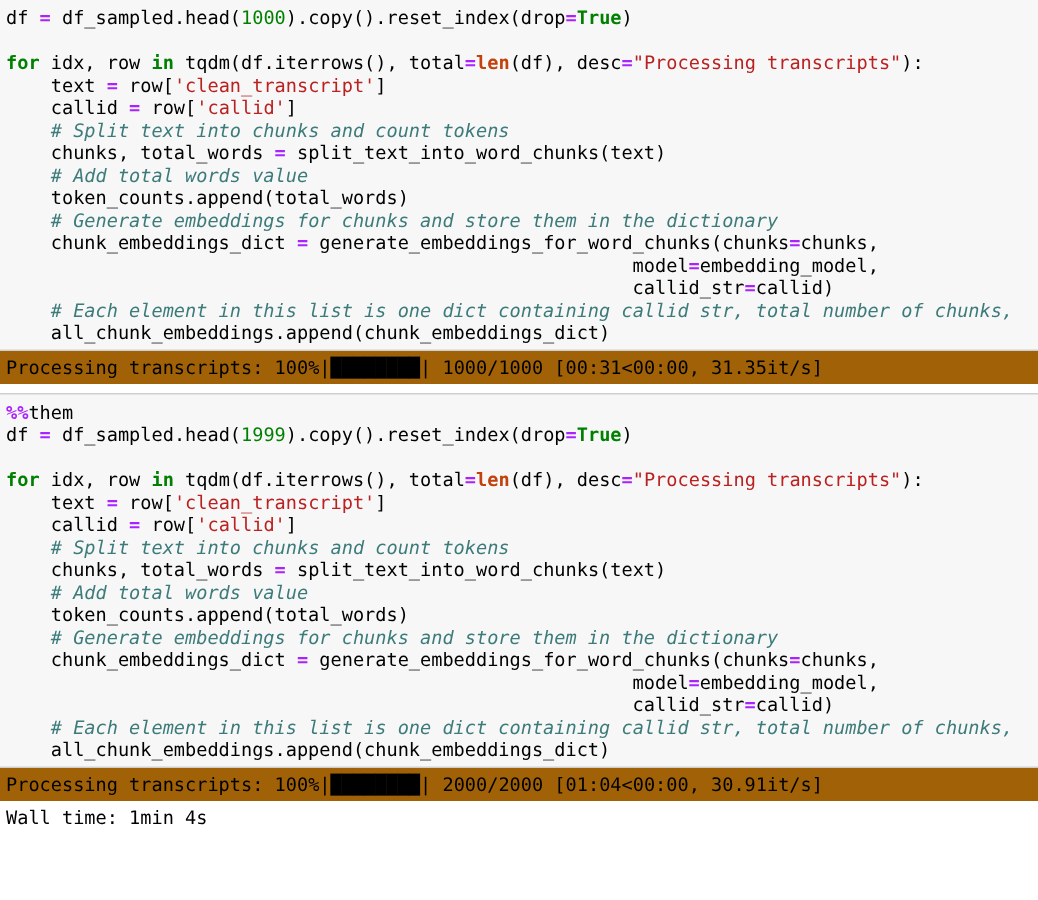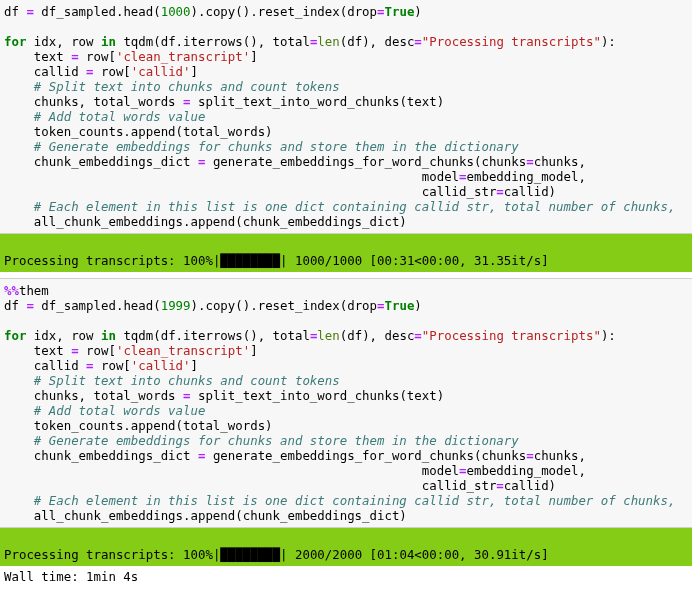--- a/index.html
+++ b/index.html
@@ -35,22 +35,22 @@
     white-space: pre;
     padding-left: 4px;
     height: 15px;
     line-height: 15px;
     letter-spacing: 0px;
   }
   .code-line.blank { color: transparent; }
 
   
   .out-stderr {
-    background: #84cc16;
-    padding: 19px 0 3px 0;
+    background: #a16207;
+    padding: 3px 0 3px 0;
     box-sizing: border-box;
   }
   .out-line {
     white-space: pre;
     padding-left: 4px;
     height: 16px;
     line-height: 16px;
   }
   .out-stdout {
     background: #ffffff;
@@ -61,21 +61,21 @@
     height: 6px;
     background: #ffffff;
   }
 
   
   .tok-kw      { color: #008000; font-weight: bold; }   
   .tok-op      { color: #aa22ff; font-weight: bold; }   
   .tok-num     { color: #008000; }                      
   .tok-str     { color: #ba2121; }                      
   .tok-com     { color: #3d7b7b; font-style: italic; text-align: center; }  
-  .tok-builtin { color: #4d7c0f; }                      
+  .tok-builtin { color: #c2410c; font-weight: bold; }                      
   .tok-magic   { color: #aa22ff; font-weight: bold; }   
   .tok-plain   { color: #000000; }
 
   
   .pbar {
     color: #000000;
     letter-spacing: 0px;
   }
 </style>
 </head>

